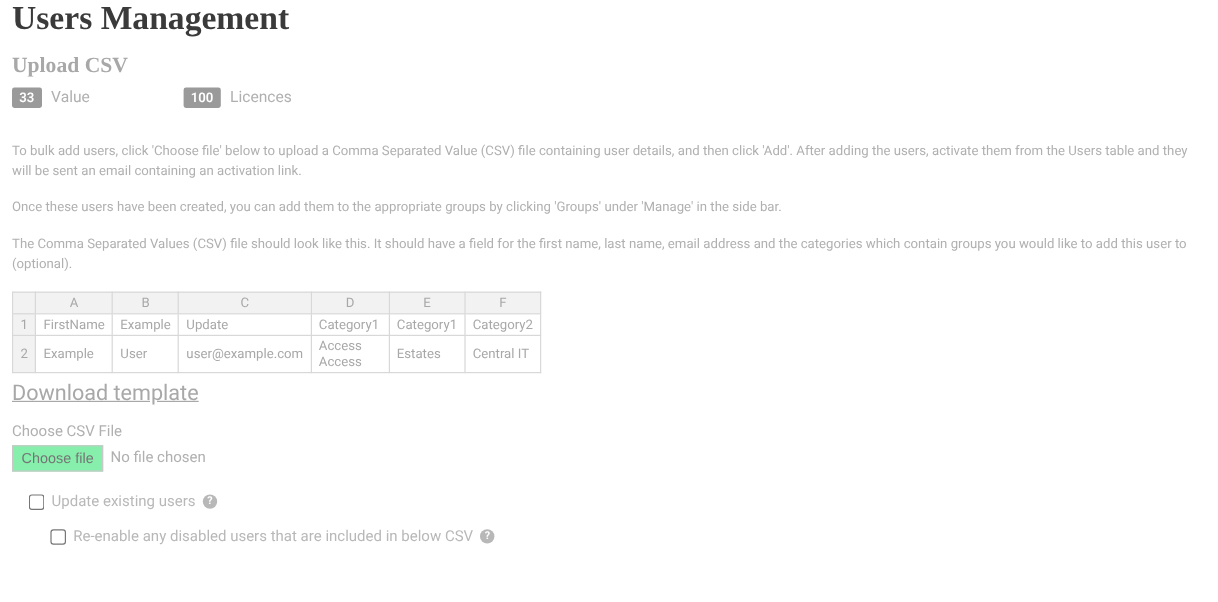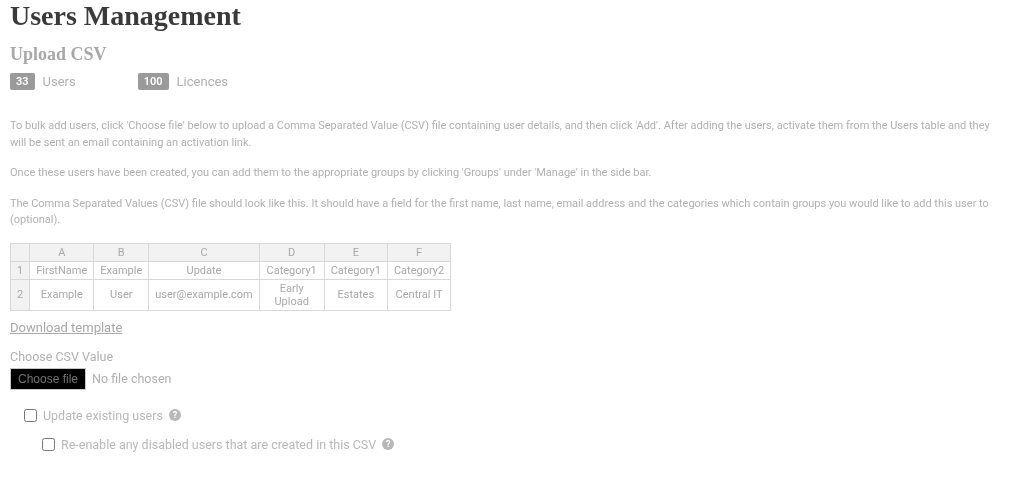--- a/index.html
+++ b/index.html
@@ -22,21 +22,21 @@
     }
     .subtitle {
       font-size: 18px;
       font-weight: 600;
       color: #a8a8a8;
       margin-bottom: 8px;
       font-family: Georgia, "Times New Roman", serif;
     }
     .stats-row {
       display: flex;
-      gap: 62px;
+      gap: 78px;
       margin-bottom: 28px;
     }
     .stat {
       display: flex;
       align-items: center;
       gap: 8px;
     }
     .badge {
       background: #9a9a9a;
       color: #fff;
@@ -56,54 +56,54 @@
       margin-bottom: 14px;
     }
     .csv-preview {
       border-collapse: collapse;
       margin-bottom: 6px;
       font-size: 11px;
     }
     .csv-preview th, .csv-preview td {
       border: 1px solid #d8d8d8;
       padding: 2px 6px;
-      text-align: center;
+      text-align: left;
       color: #a8a8a8;
       font-weight: normal;
     }
     .csv-preview th {
       background: #f2f2f2;
       text-align: center;
       font-weight: normal;
     }
     .csv-preview .row-num {
       background: #f2f2f2;
       text-align: center;
       width: 18px;
     }
     .download-link {
       color: #a8a8a8;
-      font-size: 13px;
+      font-size: 18px;
       text-decoration: underline;
       display: inline-block;
       margin-bottom: 14px;
     }
     .field-label {
       color: #b0b0b0;
       font-size: 12.5px;
       margin-bottom: 4px;
     }
     .file-row {
       display: flex;
       align-items: center;
       gap: 6px;
       margin-bottom: 18px;
     }
     .choose-file-btn {
-      background: #000000;
+      background: #86efac;
       border: 1px solid #c8c8c8;
       color: #757575;
       font-size: 12px;
       padding: 3px 7px;
       cursor: pointer;
     }
     .no-file {
       color: #b0b0b0;
       font-size: 12.5px;
     }
@@ -149,21 +149,21 @@
 
 
 
 <h1 class="page-title">Users Management</h1>
 
 <h2 class="subtitle">Upload CSV</h2>
 
 <div class="stats-row">
   <div class="stat">
     <span class="badge">33</span>
-    <span class="stat-label">Users</span>
+    <span class="stat-label">Value</span>
   </div>
   <div class="stat">
     <span class="badge">100</span>
     <span class="stat-label">Licences</span>
   </div>
 </div>
 
 <p class="instructions">To bulk add users, click 'Choose file' below to upload a Comma Separated Value (CSV) file containing user details, and then click 'Add'. After adding the users, activate them from the Users table and they will be sent an email containing an activation link.</p>
 <p class="instructions">Once these users have been created, you can add them to the appropriate groups by clicking 'Groups' under 'Manage' in the side bar.</p>
 <p class="instructions">The Comma Separated Values (CSV) file should look like this. It should have a field for the first name, last name, email address and the categories which contain groups you would like to add this user to (optional).</p>
@@ -186,44 +186,44 @@
     <td>Update</td>
     <td>Category1</td>
     <td>Category1</td>
     <td>Category2</td>
   </tr>
   <tr>
     <td class="row-num">2</td>
     <td>Example</td>
     <td>User</td>
     <td>user@example.com</td>
-    <td>Early Upload</td>
+    <td>Access Access</td>
     <td>Estates</td>
     <td>Central IT</td>
   </tr>
 </tbody>
   </table>
 
 <a href="#" class="download-link">Download template</a>
 
-<div class="field-label">Choose CSV Value</div>
+<div class="field-label">Choose CSV File</div>
 <div class="file-row">
   <button class="choose-file-btn">Choose file</button>
   <span class="no-file">No file chosen</span>
 </div>
 
 <div class="checkbox-row">
   <input type="checkbox" style="">
   <span class="label">Update existing users</span>
   <span class="help-icon">?</span>
 </div>
 
 <div class="checkbox-row indented">
   <input type="checkbox" style="">
-  <span class="label">Re-enable any disabled users that are created in this CSV</span>
+  <span class="label">Re-enable any disabled users that are included in below CSV</span>
   <span class="help-icon">?</span>
 </div>
 
 
 
 
 
 
 
 

